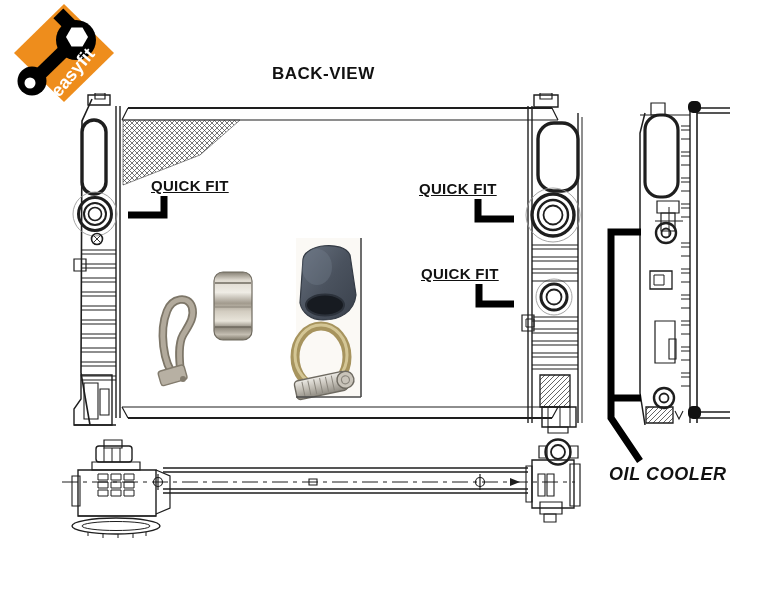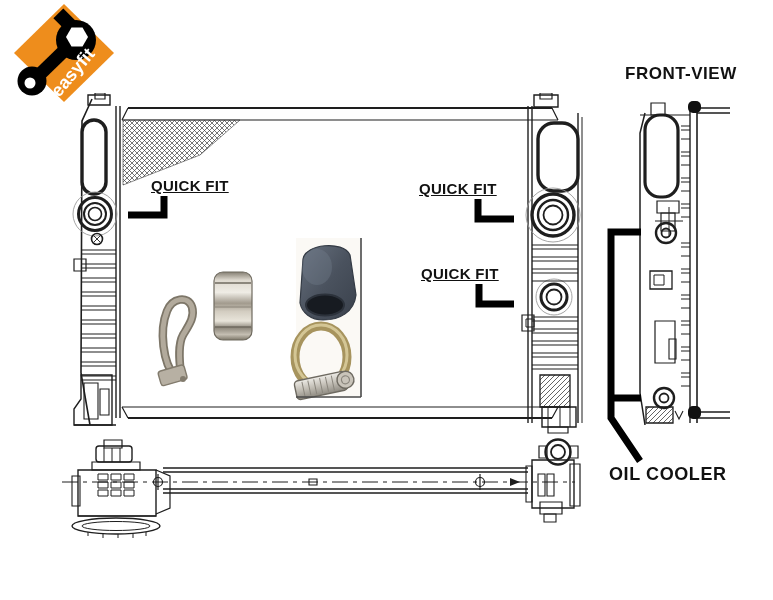--- a/index.html
+++ b/index.html
@@ -13,20 +13,21 @@
     white-space:nowrap;
   }
   .qf-label{
     position:absolute;font-weight:bold;font-size:15px;letter-spacing:.3px;color:#111;
     white-space:nowrap;
     text-decoration:underline;
   }
   .oil-label{
     position:absolute;font-weight:bold;font-size:18px;letter-spacing:.6px;color:#111;
     white-space:nowrap;
+    font-style:italic;
   }
   svg{display:block;}
   .lineart path,.lineart rect,.lineart circle,.lineart ellipse,.lineart line,.lineart polygon,.lineart polyline{
     vector-effect:non-scaling-stroke;
   }
 </style>
 </head>
 <body>
 
 <div class="canvas">
@@ -39,21 +40,21 @@
         <line x1="29" y1="79" x2="64" y2="45" stroke="#000" stroke-width="13"></line>
         <circle cx="26" cy="81" r="14.5" fill="#000"></circle>
         <circle cx="24" cy="83" r="5.5" fill="#fff"></circle>
         <circle cx="70" cy="40" r="20" fill="#000"></circle>
         <polygon points="82,37 76.5,46.5 65.5,46.5 60,37 65.5,27.5 76.5,27.5" fill="#fff"></polygon>
       </g>
       <text x="53" y="98" transform="rotate(-50 53 98)" font-size="18" font-weight="bold" fill="#FFFFFF">easyfit</text>
     </svg>
   </div>
 
-  <div class="view-title" style="left:625px;top:64px;">FRONT-VIEW</div>
+  <div class="view-title" style="left:272px;top:64px;">BACK-VIEW</div>
 
   <svg class="abs lineart" style="left:72px;top:93px;" width="520" height="345" viewBox="0 0 520 345">
     <defs>
       <pattern id="xh1" width="5" height="5" patternUnits="userSpaceOnUse">
         <path d="M0,5 L5,0 M0,0 L5,5" stroke="#3c3c3c" stroke-width="0.7" fill="none"></path>
       </pattern>
       <pattern id="dh1" width="5" height="5" patternUnits="userSpaceOnUse">
         <path d="M0,5 L5,0" stroke="#3c3c3c" stroke-width="0.8" fill="none"></path>
       </pattern>
     </defs>

